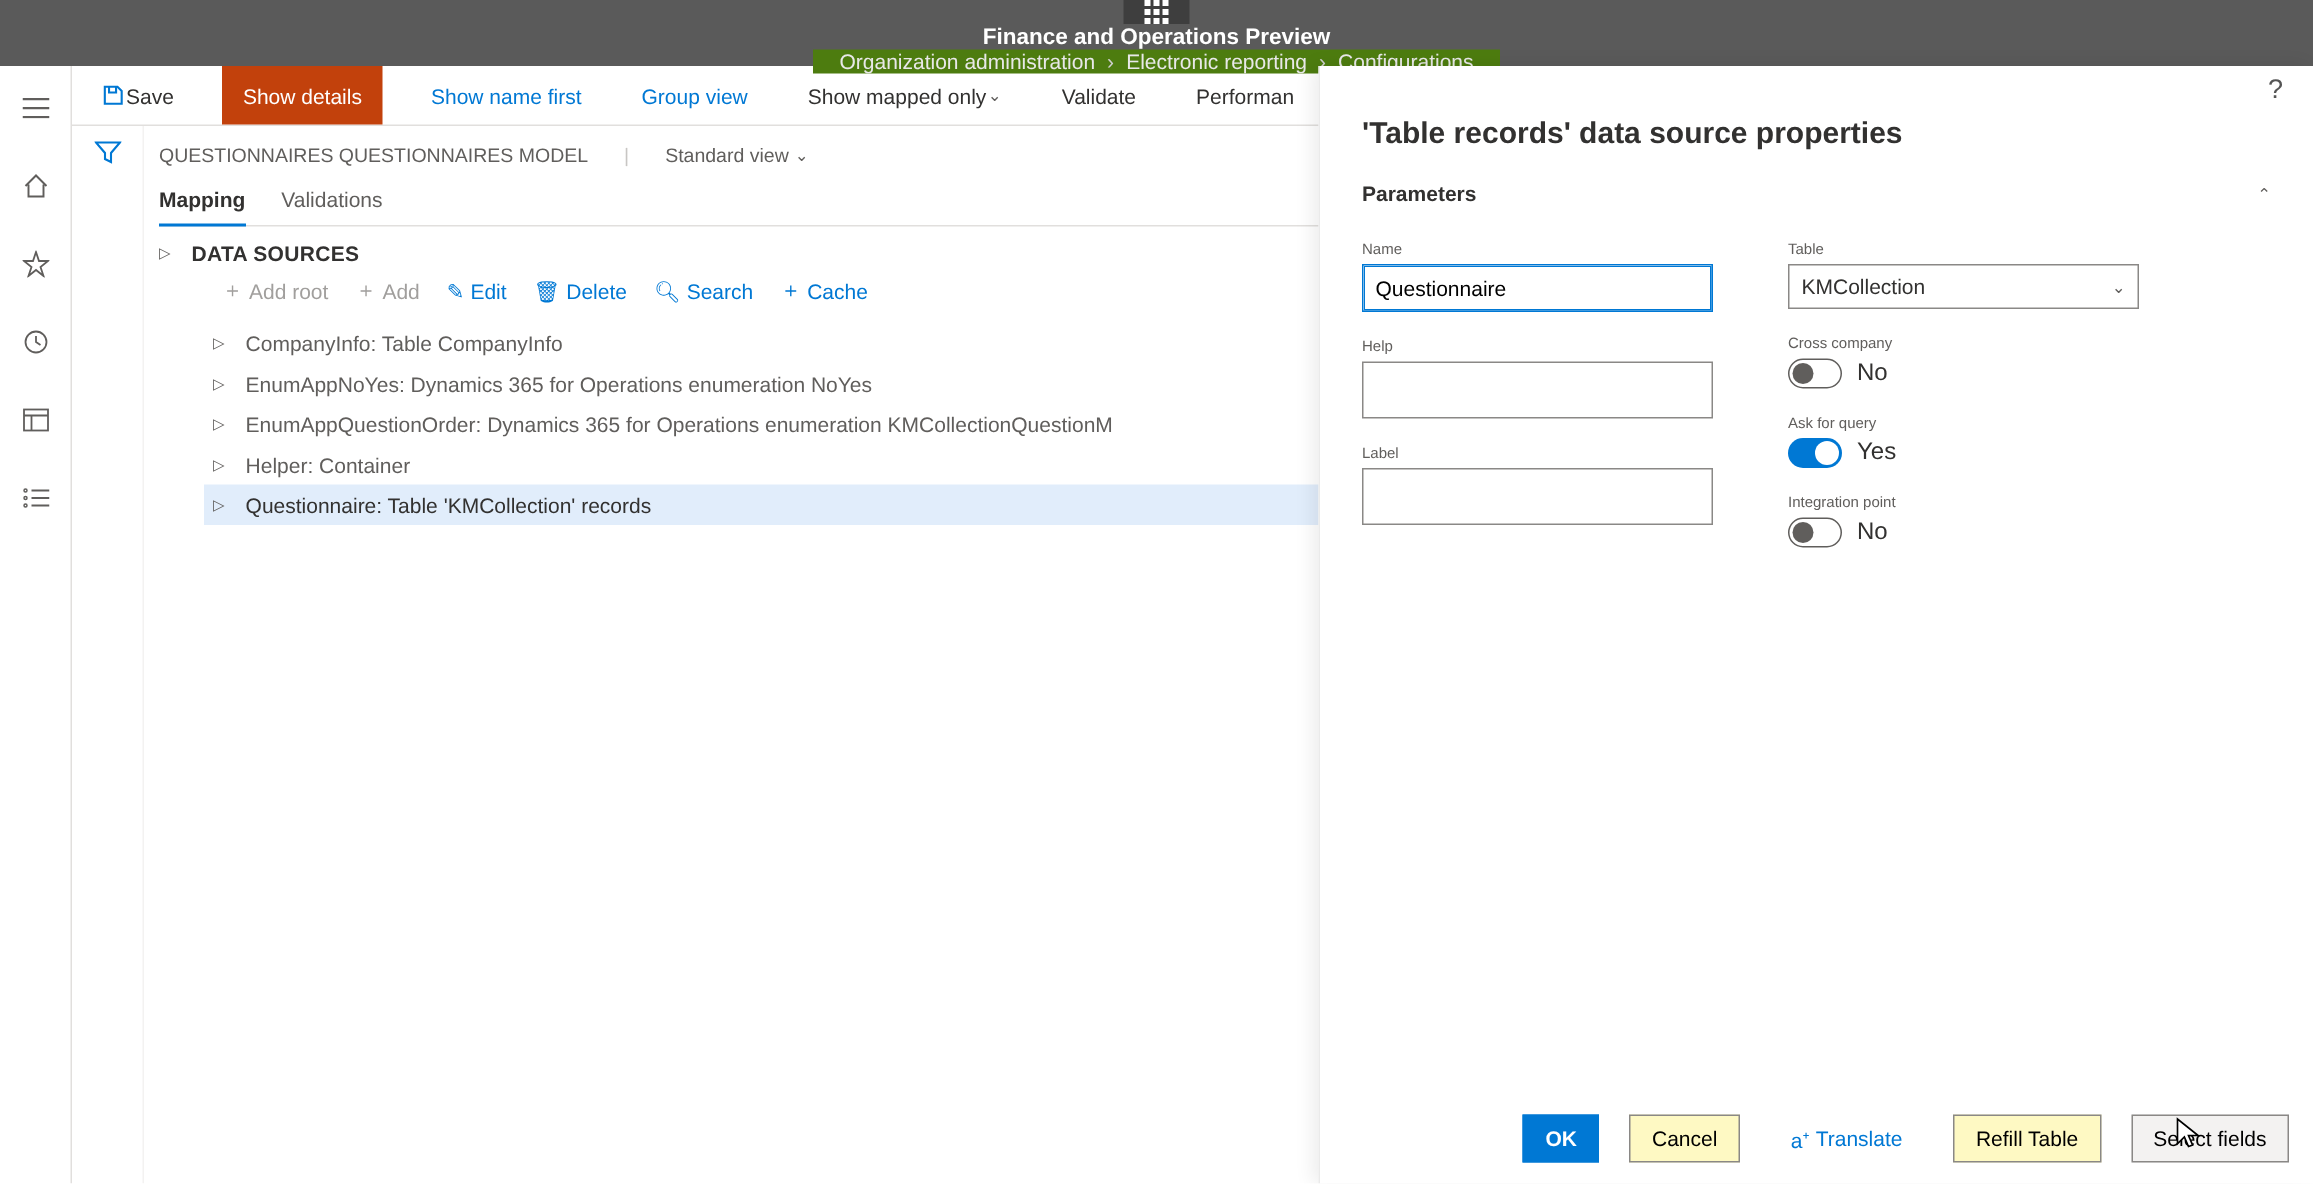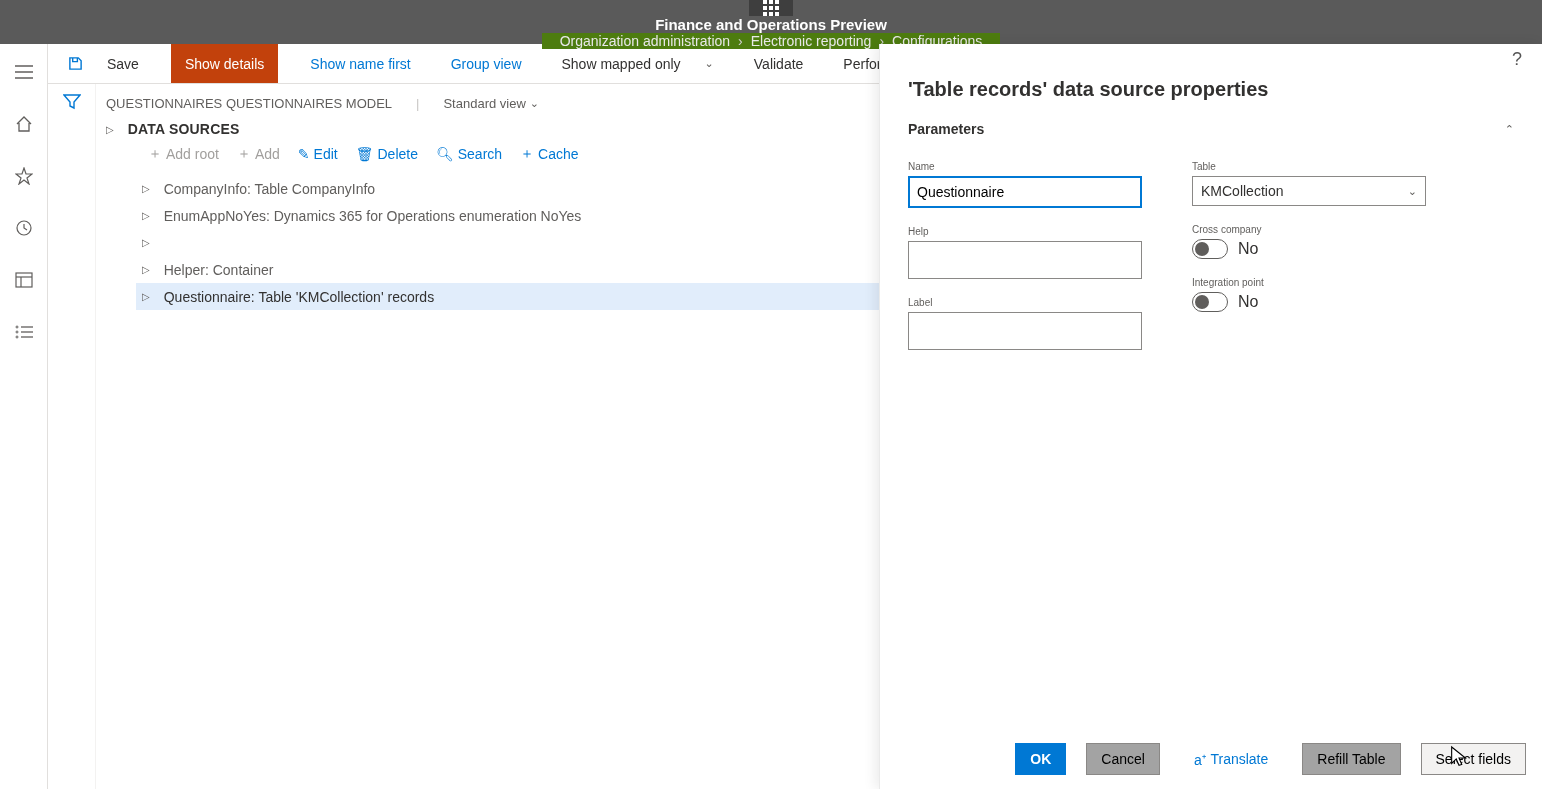--- a/index.html
+++ b/index.html
@@ -13,21 +13,21 @@
   .breadcrumb .sep { padding: 0 8px; color: #d0d0d0; }
 
   .body-row { display: flex; height: calc(100% - 44px); position: relative; }
 
   .rail { width: 48px; border-right: 1px solid #e1dfdd; display: flex; flex-direction: column; align-items: center; padding-top: 8px; gap: 12px; }
   .rail .icon { width: 40px; height: 40px; display: flex; align-items: center; justify-content: center; color: #605e5c; font-size: 18px; }
   .rail svg { stroke: #605e5c; fill: none; }
 
   .main { flex: 1; display: flex; flex-direction: column; }
   .cmd-bar { height: 40px; border-bottom: 1px solid #e1dfdd; display: flex; align-items: center; gap: 24px; padding: 0 12px; font-size: 14px; }
-  .cmd-bar .cmd { display: flex; align-items: center; gap: 24px; color: #323130; cursor: pointer; height: 100%; padding: 0 8px; }
+  .cmd-bar .cmd { display: flex; align-items: center; gap: 1px; color: #323130; cursor: pointer; height: 100%; padding: 0 8px; }
   .cmd-bar .cmd.blue { color: #0078d4; }
   .cmd-bar .cmd.primary { background: #c2410c; color: #fff; padding: 0 14px; }
   .content-row { display: flex; flex: 1; }
   .filter-col { width: 48px; padding-top: 10px; display: flex; justify-content: center; border-right: 1px solid #f3f2f1; }
   .page { flex: 1; padding: 12px 20px 0 10px; }
   .page-hdr { display: flex; align-items: center; gap: 24px; color: #605e5c; font-size: 13px; }
   .page-hdr .bar { color: #c8c6c4; }
   .page-hdr .view { display: flex; align-items: center; gap: 4px; cursor: pointer; }
   .page-title { font-size: 28px; font-weight: 600; color: #323130; margin: 8px 0 8px; }
   .tabs { display: flex; gap: 24px; border-bottom: 1px solid #e1dfdd; margin-top: 6px; }
@@ -59,21 +59,21 @@
   .fld input.text.small { height: 38px; }
   .select { width: 234px; height: 30px; border: 1px solid #8a8886; padding: 4px 8px; font-size: 14px; background: #fff; display:flex; justify-content:space-between; align-items:center; }
   .toggle-row { display:flex; align-items:center; gap: 10px; margin-top: 4px; }
   .toggle { width: 36px; height: 20px; border-radius: 10px; position: relative; }
   .toggle.off { border: 1px solid #605e5c; background: #fff; }
   .toggle.off .knob { position:absolute; left:2px; top:2px; width:14px; height:14px; border-radius:50%; background:#605e5c; }
   .toggle.on { background: #0078d4; }
   .toggle.on .knob { position:absolute; right:2px; top:2px; width:16px; height:16px; border-radius:50%; background:#fff; }
 
   .pane-footer { margin-top:auto; display:flex; justify-content:flex-end; gap:20px; padding: 14px 16px; }
-  .btn { height: 32px; padding: 0 14px; border: 1px solid #8a8886; background: #a3a3a3; font-size: 14px; cursor: pointer; display:inline-flex; align-items:center; white-space:nowrap; }
+  .btn { height: 32px; padding: 0 14px; border: 1px solid #8a8886; background: #fef9c3; font-size: 14px; cursor: pointer; display:inline-flex; align-items:center; white-space:nowrap; }
   .btn.primary { background: #0078d4; border-color: #0078d4; color: #fff; font-weight: 600; }
   .btn.link { border: none; color: #0078d4; background: none; }
   .btn.hover { background: #f3f2f1; }
   .question { color:#555; font-size:18px; }
 
   .chev-sm { font-size: 11px; color:#605e5c; }
 
   .cursor { position: absolute; right: 72px; bottom: 14px; pointer-events:none; }
   .cursor svg { width:22px; height:26px; }
 </style>
@@ -189,20 +189,24 @@
       </div>
       <div class="page">
         <div class="page-hdr">
           <span>QUESTIONNAIRES QUESTIONNAIRES MODEL</span>
           <span class="bar">|</span>
           <span class="view">
               <span>Standard view</span> 
               <span class="chev-sm">⌄</span>
             </span>
         </div>
+        <div class="tabs">
+          <div class="tab active">Mapping</div>
+          <div class="tab">Validations</div>
+        </div>
 
         <div class="ds-panel">
           <div class="ds-hdr">
             <span class="tri">▷</span>
             <span class="ds-title">DATA SOURCES</span>
           </div>
           <div class="ds-actions">
             <span class="disabled">
                 <span>＋</span>
                 <span>Add root</span>
@@ -232,20 +236,21 @@
             <div class="tree-row">
                 <span class="tri">▷</span>
                 <span>CompanyInfo: Table CompanyInfo</span>
               </div>
             <div class="tree-row">
                 <span class="tri">▷</span>
                 <span>EnumAppNoYes: Dynamics 365 for Operations enumeration NoYes</span>
               </div>
             <div class="tree-row">
                 <span class="tri">▷</span>
+                <span>EnumAppQuestionOrder: Dynamics 365 for Operations enumeration KMCollectionQuestionM</span>
               </div>
             <div class="tree-row">
                 <span class="tri">▷</span>
                 <span>Helper: Container</span>
               </div>
             <div class="tree-row selected">
                 <span class="tri">▷</span>
                 <span>Questionnaire: Table 'KMCollection' records</span>
               </div>
           </div>
@@ -286,20 +291,29 @@
             <span class="chev-sm">⌄</span>
           </div>
         </div>
         <div class="fld">
           <label>Cross company</label>
           <div class="toggle-row">
             <div class="toggle off">
                 <div class="knob"></div>
               </div>
             <span>No</span>
+          </div>
+        </div>
+        <div class="fld">
+          <label>Ask for query</label>
+          <div class="toggle-row">
+            <div class="toggle on">
+                <div class="knob"></div>
+              </div>
+            <span>Yes</span>
           </div>
         </div>
         <div class="fld">
           <label>Integration point</label>
           <div class="toggle-row">
             <div class="toggle off">
                 <div class="knob"></div>
               </div>
             <span>No</span>
           </div>

